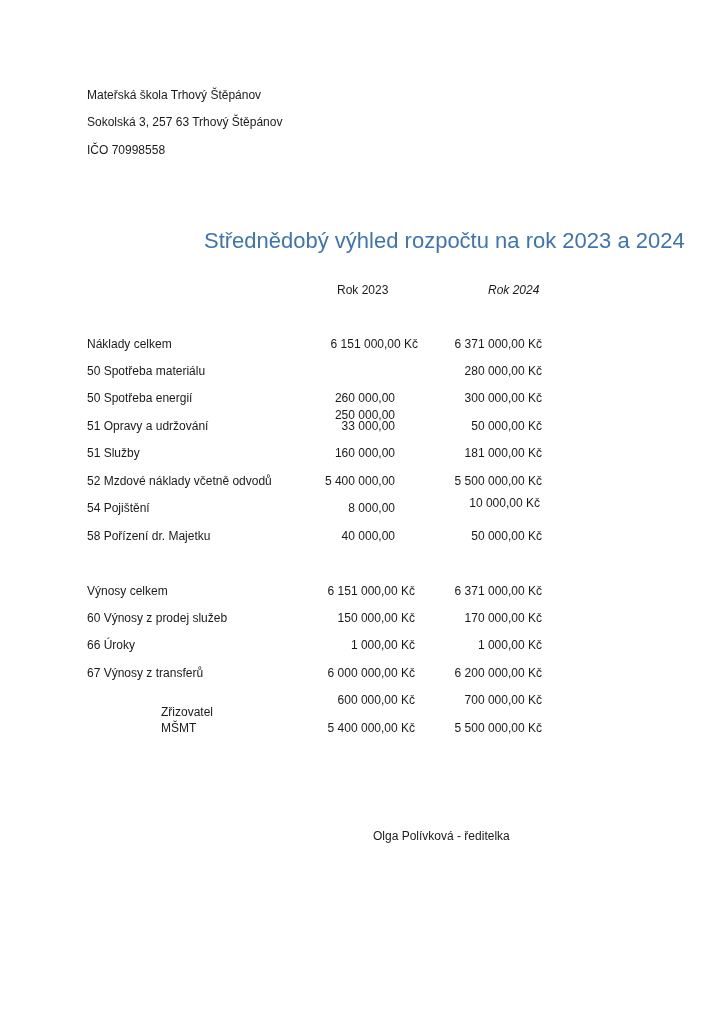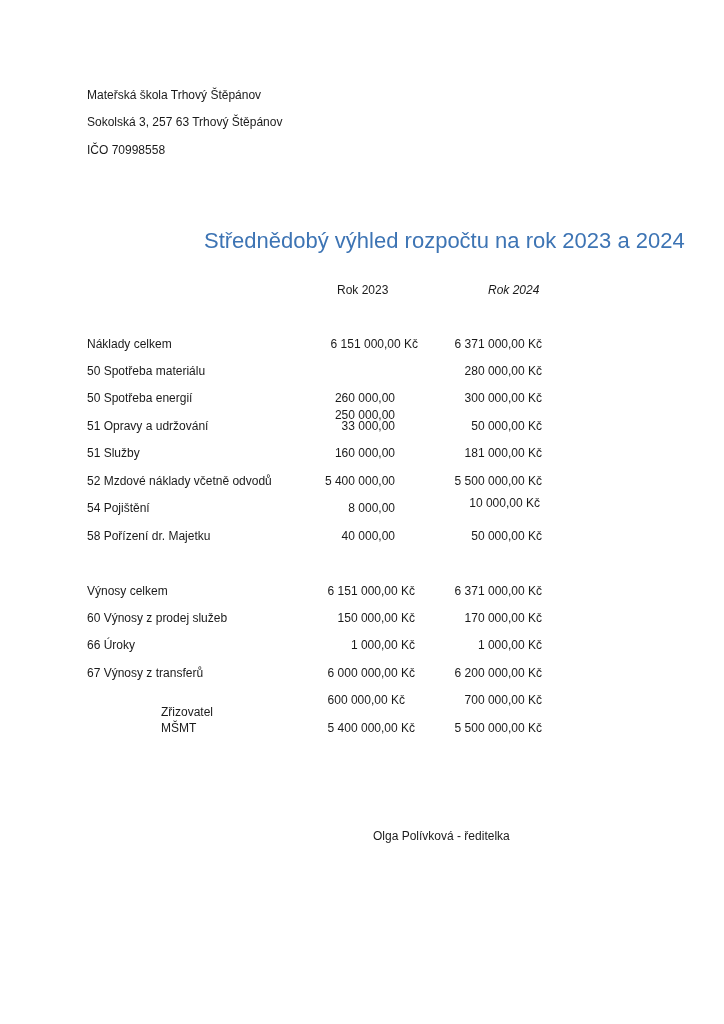--- a/index.html
+++ b/index.html
@@ -89,21 +89,21 @@
       <div class="num" style="right:309px; top:638px;">1 000,00 Kč</div>
       <div class="num c2" style="top:638px;">1 000,00 Kč</div>
     </div>
     <div>
       <div class="t" style="left:87px; top:666px;">67 Výnosy z transferů</div>
       <div class="num" style="right:309px; top:666px;">6 000 000,00 Kč</div>
       <div class="num c2" style="top:666px;">6 200 000,00 Kč</div>
     </div>
     <div>
       <div class="t" style="left:161px; top:693px;margin-top:12px;">Zřizovatel</div>
-      <div class="num" style="right:319px; top:693px;">600 000,00 Kč</div>
+      <div class="num" style="right:309px; top:693px;">600 000,00 Kč</div>
       <div class="num c2" style="top:693px;">700 000,00 Kč</div>
     </div>
     <div>
       <div class="t" style="left:161px; top:721px;">MŠMT</div>
       <div class="num" style="right:309px; top:721px;">5 400 000,00 Kč</div>
       <div class="num c2" style="top:721px;">5 500 000,00 Kč</div>
     </div>
   </div>
 
   <div class="t" style="left:373px; top:829px;">Olga Polívková - ředitelka</div>

